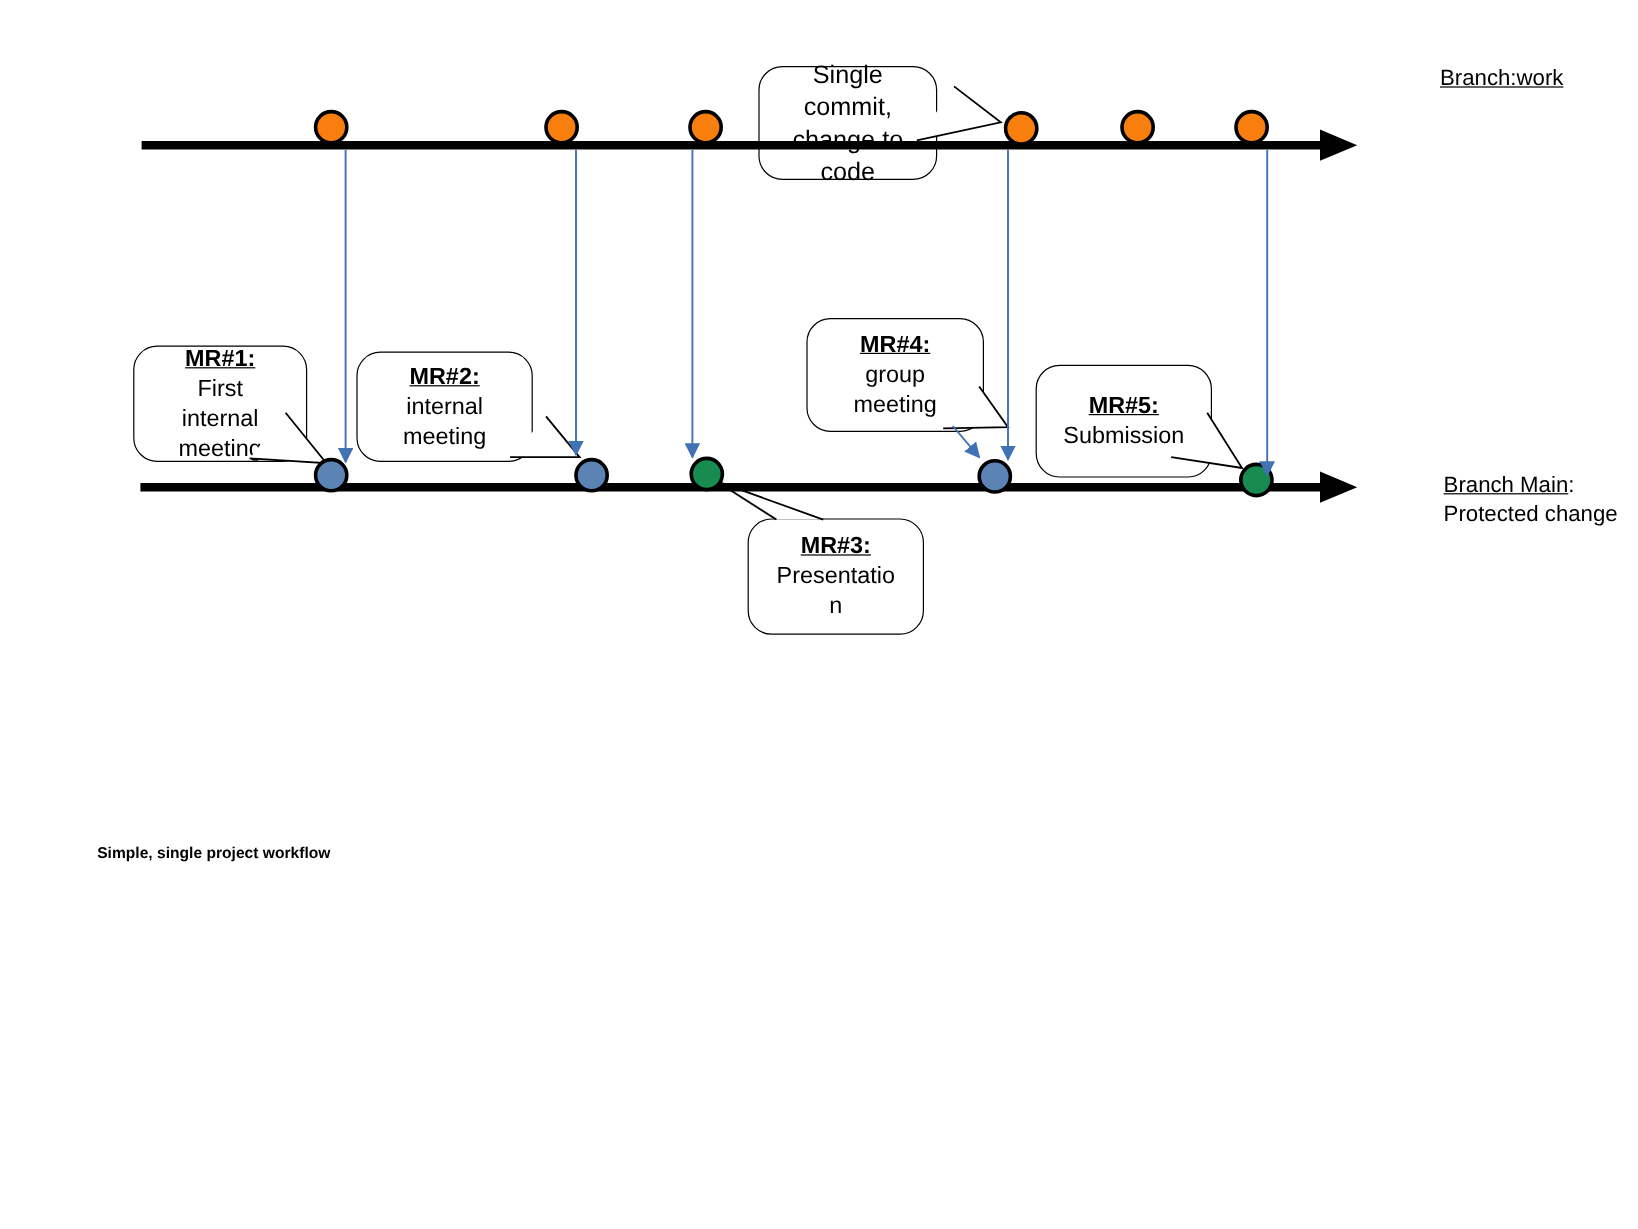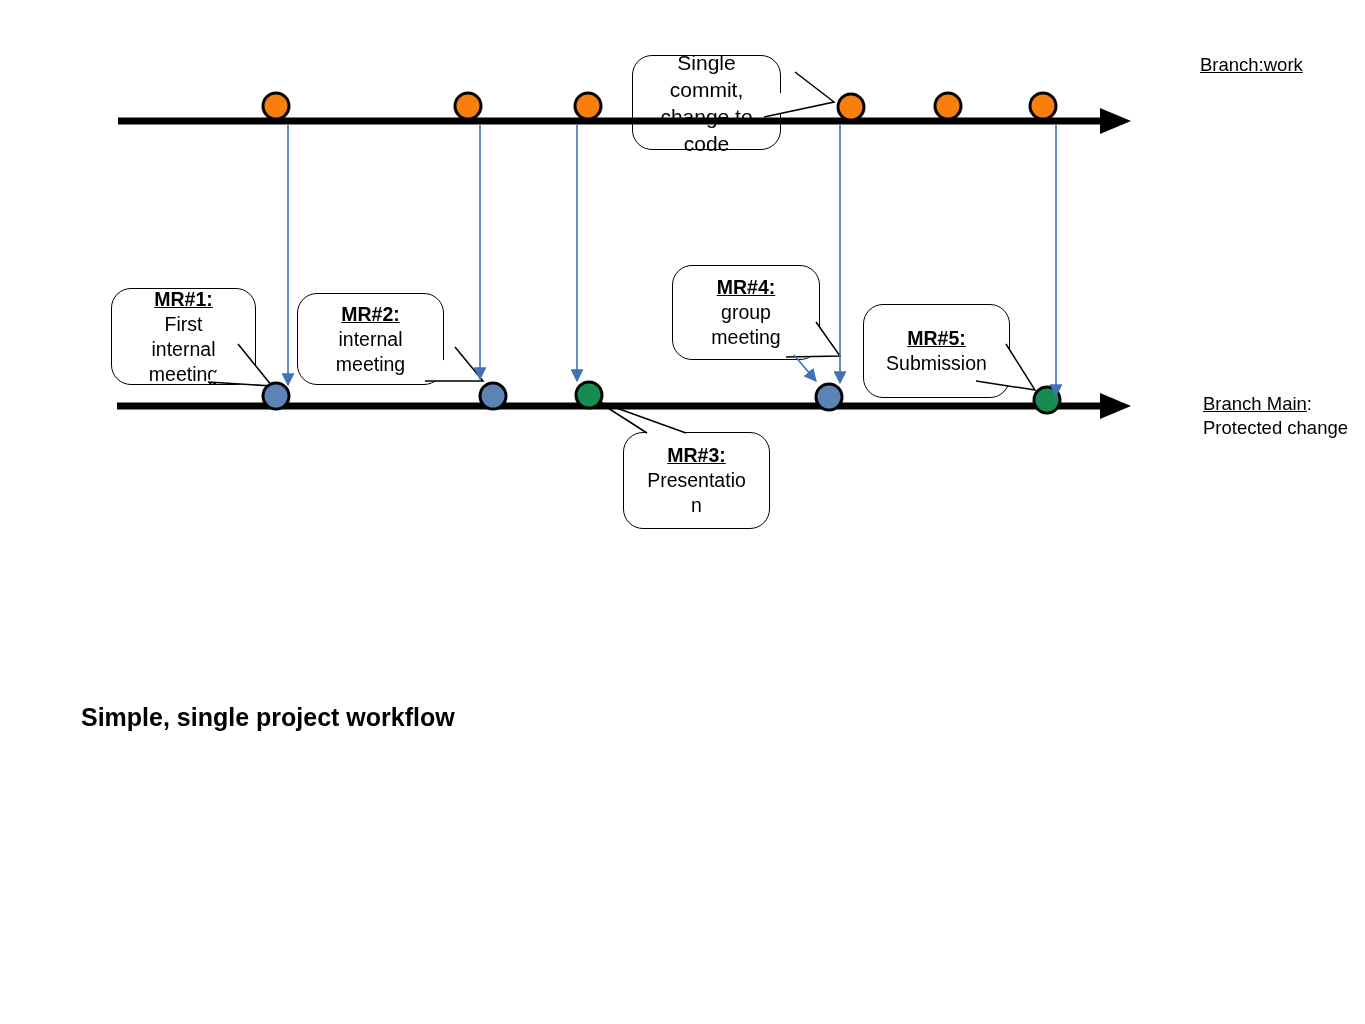--- a/index.html
+++ b/index.html
@@ -14,21 +14,21 @@
     justify-content:center;text-align:center;font-size:19.5px;line-height:25px;
     overflow:visible;
   }
   .bubble-title{font-weight:bold;text-decoration:underline;white-space:pre-line;}
   .bubble-body{white-space:pre-line;}
   .bubble.single{justify-content:flex-start;font-size:21px;line-height:27px;}
   .bubble.single .bubble-body{margin-top:-7px;}
   .branch-label{position:absolute;z-index:6;font-size:18.5px;line-height:23.5px;}
   .underlined{text-decoration:underline;}
   .pre{white-space:pre-line;}
-  .diagram-title{position:absolute;z-index:6;font-weight:bold;font-size:25px;}
+  .diagram-title{position:absolute;z-index:6;font-weight:bold;font-size:13px;}
 </style>
 </head>
 <body>
 
 <div id="stage">
 
   <div class="bubble single" style="left:632px;top:25px;width:147px;height:93px;margin-top:30px;">
     <div class="bubble-body">Single
 commit,
 change to

